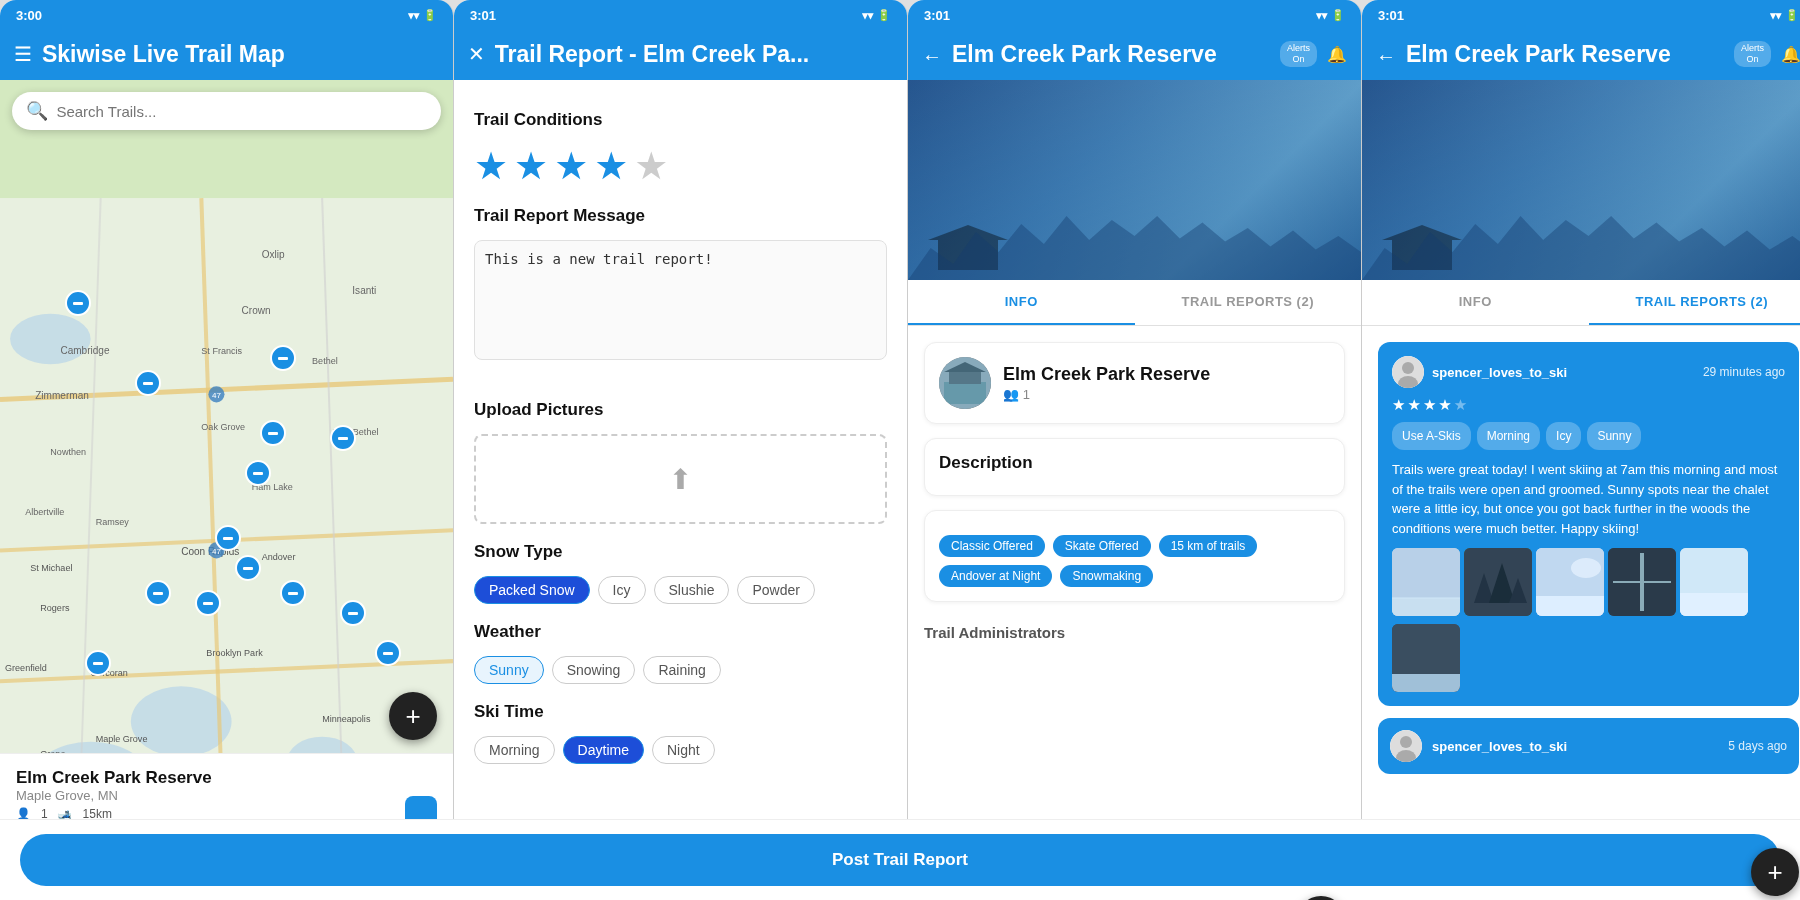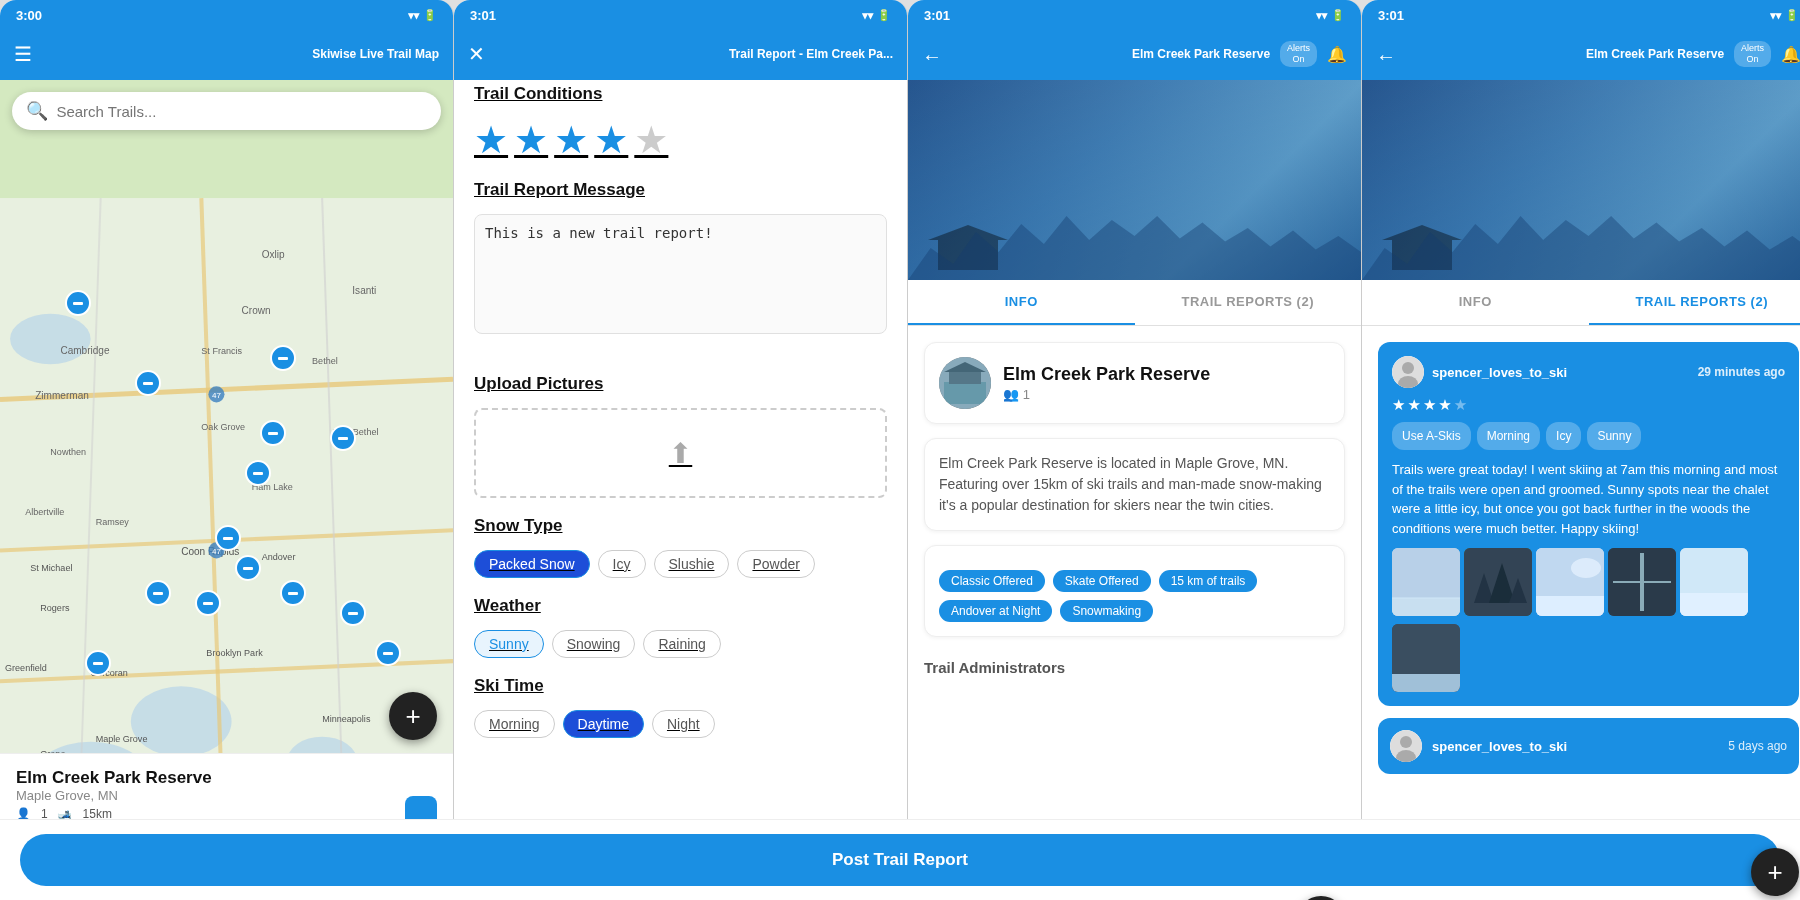--- a/index.html
+++ b/index.html
@@ -41,24 +41,24 @@
     .top-bar {
       background: #1a8fe3;
       color: #fff;
       display: flex;
       align-items: center;
       padding: 8px 14px;
       height: 52px;
       gap: 10px;
     }
     .top-bar-title {
-      font-size: 12px;
+      font-size: 23px;
       font-weight: 600;
       flex: 1;
-      text-align: right;
+      text-align: left;
     }
     .top-bar-icon { font-size: 20px; cursor: pointer; }
     .top-bar-right { display: flex; gap: 10px; align-items: center; }
 
     .alerts-btn {
       background: rgba(255,255,255,0.25);
       border-radius: 10px;
       padding: 2px 7px;
       font-size: 10px;
       text-align: center;
@@ -149,24 +149,23 @@
       font-size: 26px;
       cursor: pointer;
       box-shadow: 0 3px 10px rgba(0,0,0,0.4);
       z-index: 20;
     }
 
     
     .form-screen {
       flex: 1;
       overflow-y: auto;
-      padding: 4px 20px 80px;
+      padding: 30px 20px 80px;
       background: #fff;
       position: relative;
-      text-decoration: underline;
     }
     .form-section-title {
       font-size: 17px;
       font-weight: 700;
       color: #111;
       margin-bottom: 14px;
       margin-top: 18px;
     }
     .form-section-title:first-child { margin-top: 0; }
     .stars-selector { display: flex; gap: 6px; margin-bottom: 18px; }
@@ -347,21 +346,21 @@
       height: 32px;
       background: #fff;
       border-radius: 50%;
       overflow: hidden;
       display: flex;
       align-items: center;
       justify-content: center;
       font-size: 14px;
     }
     .report-username { font-size: 13px; font-weight: 600; color: #fff; }
-    .report-time { font-size: 12px; color: rgba(255,255,255,0.85); font-weight: bold; }
+    .report-time { font-size: 12px; color: rgba(255,255,255,0.85); }
     .report-stars { display: flex; gap: 2px; color: #fff; font-size: 15px; margin-bottom: 8px; }
     .report-star-empty { opacity: 0.4; }
     .report-tags { display: flex; gap: 6px; flex-wrap: wrap; margin-bottom: 10px; }
     .report-tag {
       background: rgba(255,255,255,0.25);
       border-radius: 12px;
       padding: 7px 10px;
       font-size: 12px;
       color: #fff;
     }
@@ -667,21 +666,21 @@
           <div class="park-card-title">Elm Creek Park Reserve</div>
           <div class="park-card-sub">
             <span>👥</span>
             <span>1</span>
           </div>
         </div>
       </div>
     </div>
 
     <div class="park-card">
-      <div class="park-desc">Elm Creek Park Reserve is located in Maple Grove, MN. Featuring over 15km of ski trails and man-made snow-making it's a popular destination for skiers near the twin cities.</div>
+      <div class="park-section-title">Description</div>
     </div>
 
     <div class="park-card">
       <div class="badge-row">
         <span class="badge">Classic Offered</span>
         <span class="badge">Skate Offered</span>
         <span class="badge">15 km of trails</span>
         <span class="badge">Andover at Night</span>
         <span class="badge">Snowmaking</span>
       </div>

